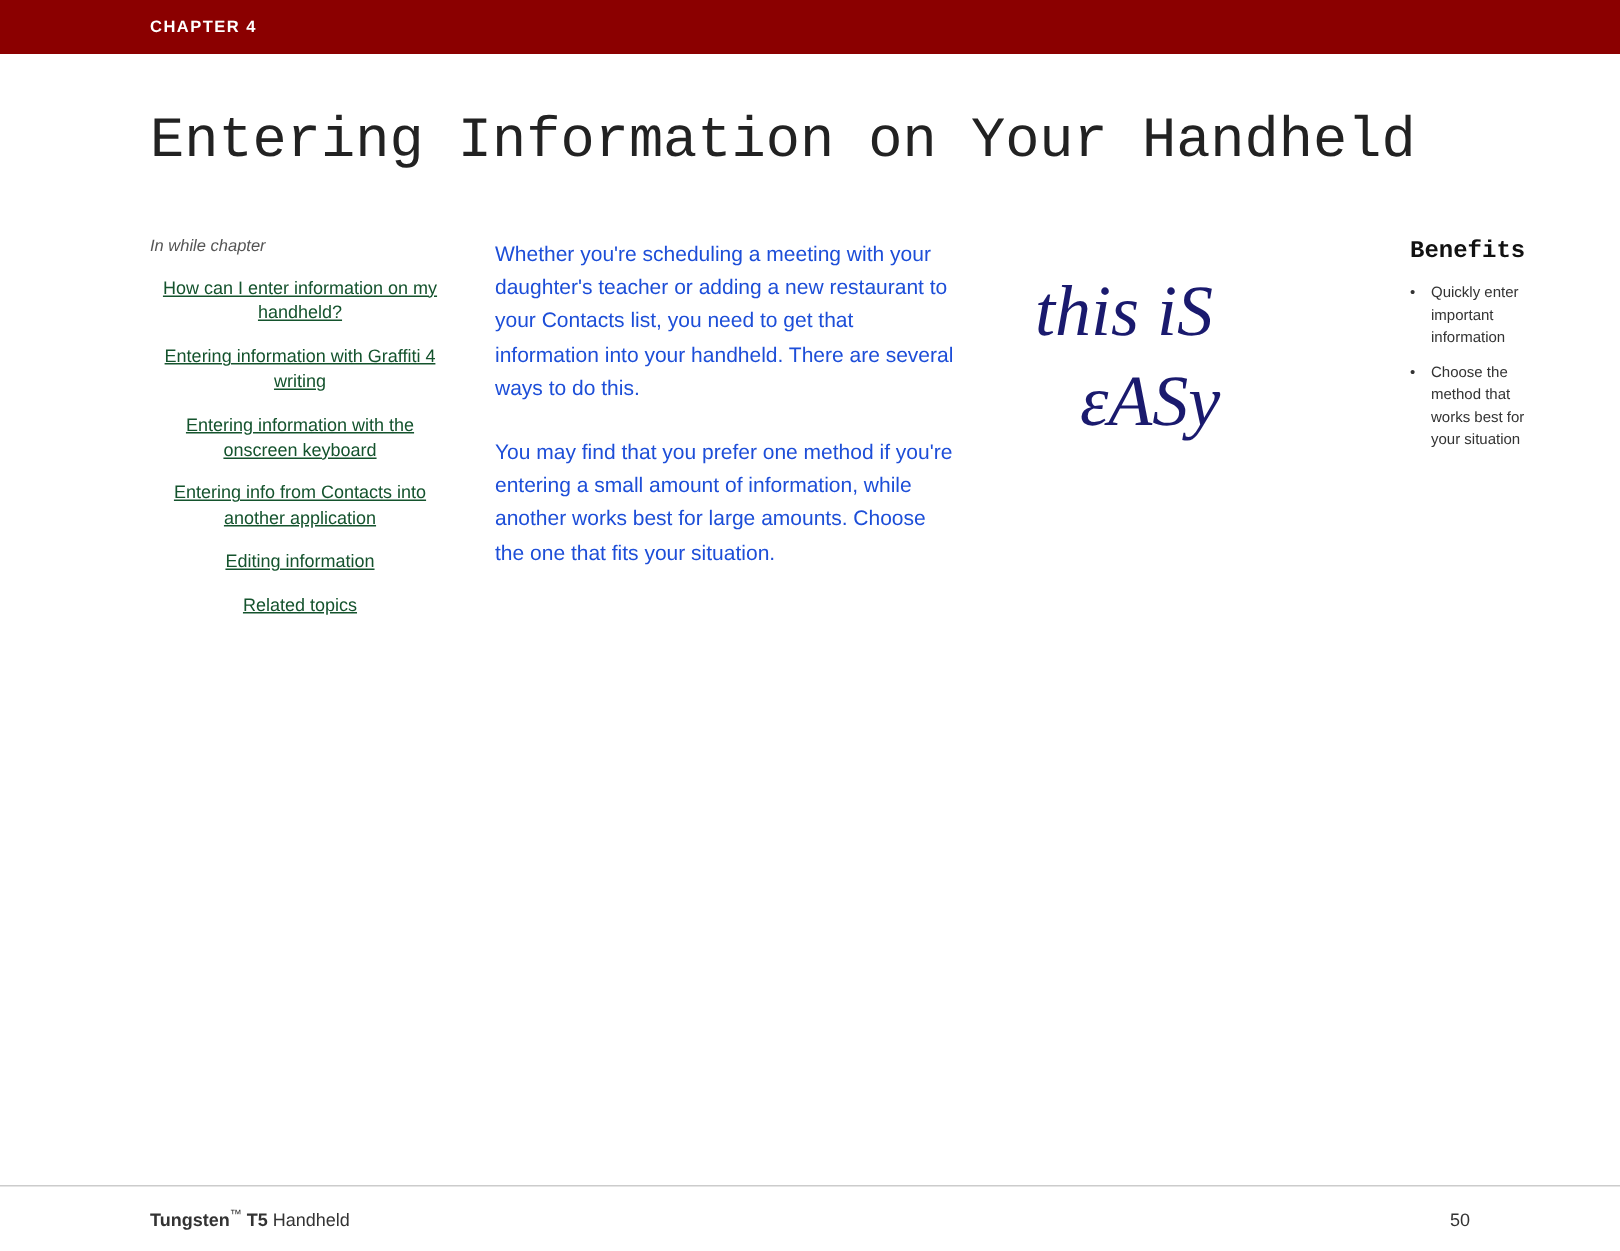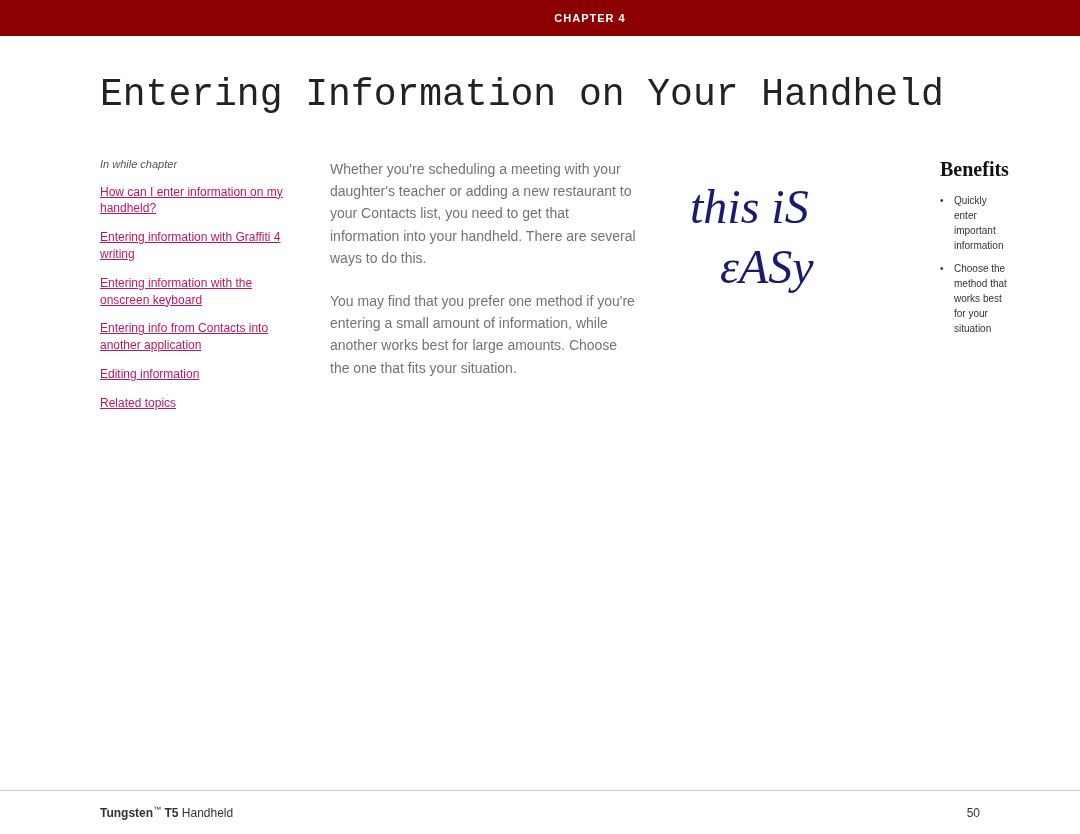--- a/index.html
+++ b/index.html
@@ -18,21 +18,20 @@
     }
 
     
     .chapter-bar {
       width: 100%;
       background-color: #8b0000;
       height: 36px;
       display: flex;
       align-items: center;
       padding-left: 100px;
-      justify-content: center;
     }
 
     .chapter-label {
       color: #ffffff;
       font-family: Arial, Helvetica, sans-serif;
       font-size: 11px;
       font-weight: bold;
       letter-spacing: 1px;
       text-transform: uppercase;
     }
@@ -71,37 +70,38 @@
       font-size: 11px;
       font-style: italic;
       color: #555555;
       margin-bottom: 14px;
     }
 
     .toc-link {
       display: block;
       font-family: Arial, Helvetica, sans-serif;
       font-size: 12px;
-      color: #be185d;
+      color: #14532d;
       text-decoration: underline;
       margin-bottom: 12px;
       line-height: 1.4;
       cursor: pointer;
+      text-align: center;
     }
 
     
     .middle-col {
       width: 310px;
       flex-shrink: 0;
     }
 
     .body-text {
       font-family: Arial, Helvetica, sans-serif;
       font-size: 14px;
-      color: #737373;
+      color: #1d4ed8;
       line-height: 1.6;
       margin-bottom: 20px;
     }
 
     
     .right-col {
       flex: 1;
       display: flex;
       flex-direction: row;
       align-items: flex-start;
@@ -122,22 +122,22 @@
       height: 160px;
     }
 
     
     .benefits-section {
       width: 100%;
       padding-left: 10px;
     }
 
     .benefits-title {
-      font-family: Liberation Serif, serif;
-      font-size: 20px;
+      font-family: Liberation Mono, monospace;
+      font-size: 16px;
       font-weight: bold;
       color: #111111;
       margin-bottom: 12px;
     }
 
     .benefits-list {
       list-style: none;
       padding: 0;
     }
 

